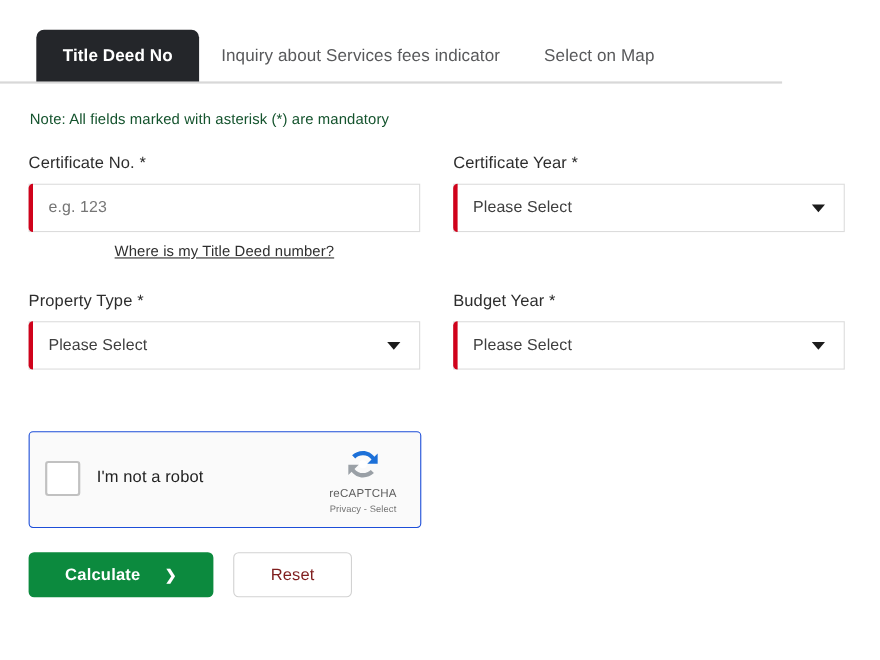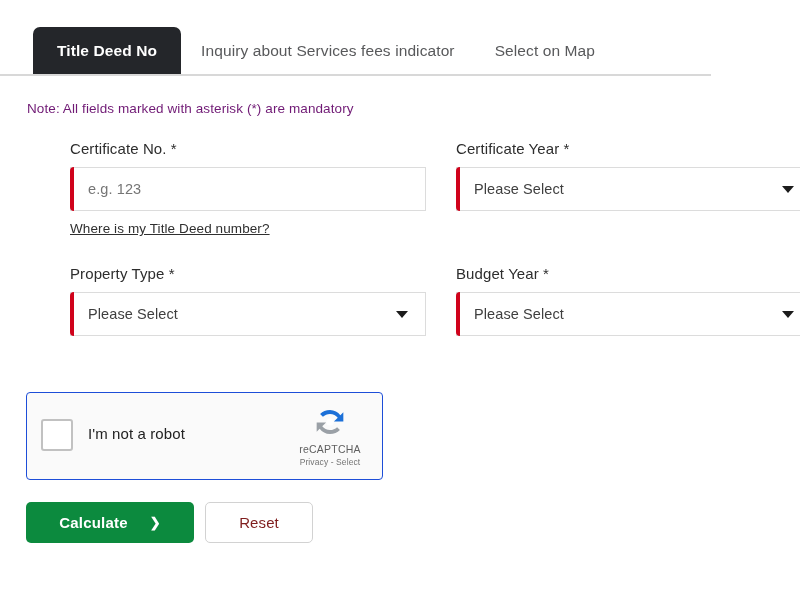--- a/index.html
+++ b/index.html
@@ -60,31 +60,30 @@
     border-radius: 7px 7px 0 0;
     padding: 0 24px;
   }
 
   
   .note {
     position: absolute;
     left: 27px;
     top: 101px;
     font-size: 13.5px;
-    color: #701a75;
+    color: #14532d;
     letter-spacing: 0.1px;
   }
 
   
   .form {
     position: absolute;
     left: 0;
     top: 140px;
     width: 648px;
-    padding-left: 44px;
   }
   .row {
     position: relative;
     width: 800px;
   }
   .field {
     position: absolute;
     width: 356px;
   }
   .field.col-left  { left: 26px; }
@@ -140,21 +139,21 @@
     margin-top: -3px;
     width: 0;
     height: 0;
     border-left: 6.5px solid transparent;
     border-right: 6.5px solid transparent;
     border-top: 7px solid #1c1c1c;
   }
 
   .helper-link {
     display: block;
-    text-align: left;
+    text-align: center;
     margin-top: 10px;
     font-size: 13.5px;
     color: #2f2f2f;
     text-decoration: underline;
     letter-spacing: 0.1px;
     cursor: pointer;
   }
 
   
   .recaptcha {
@@ -214,21 +213,21 @@
     line-height: 12px;
   }
 
   
   .buttons {
     position: absolute;
     left: 26px;
     top: 502px;
     display: flex;
     align-items: center;
-    gap: 11px;
+    gap: 18px;
   }
   .btn-calculate {
     display: flex;
     align-items: center;
     justify-content: center;
     gap: 22px;
     height: 41px;
     padding: 0 22px;
     min-width: 168px;
     background: #0c8a3e;

